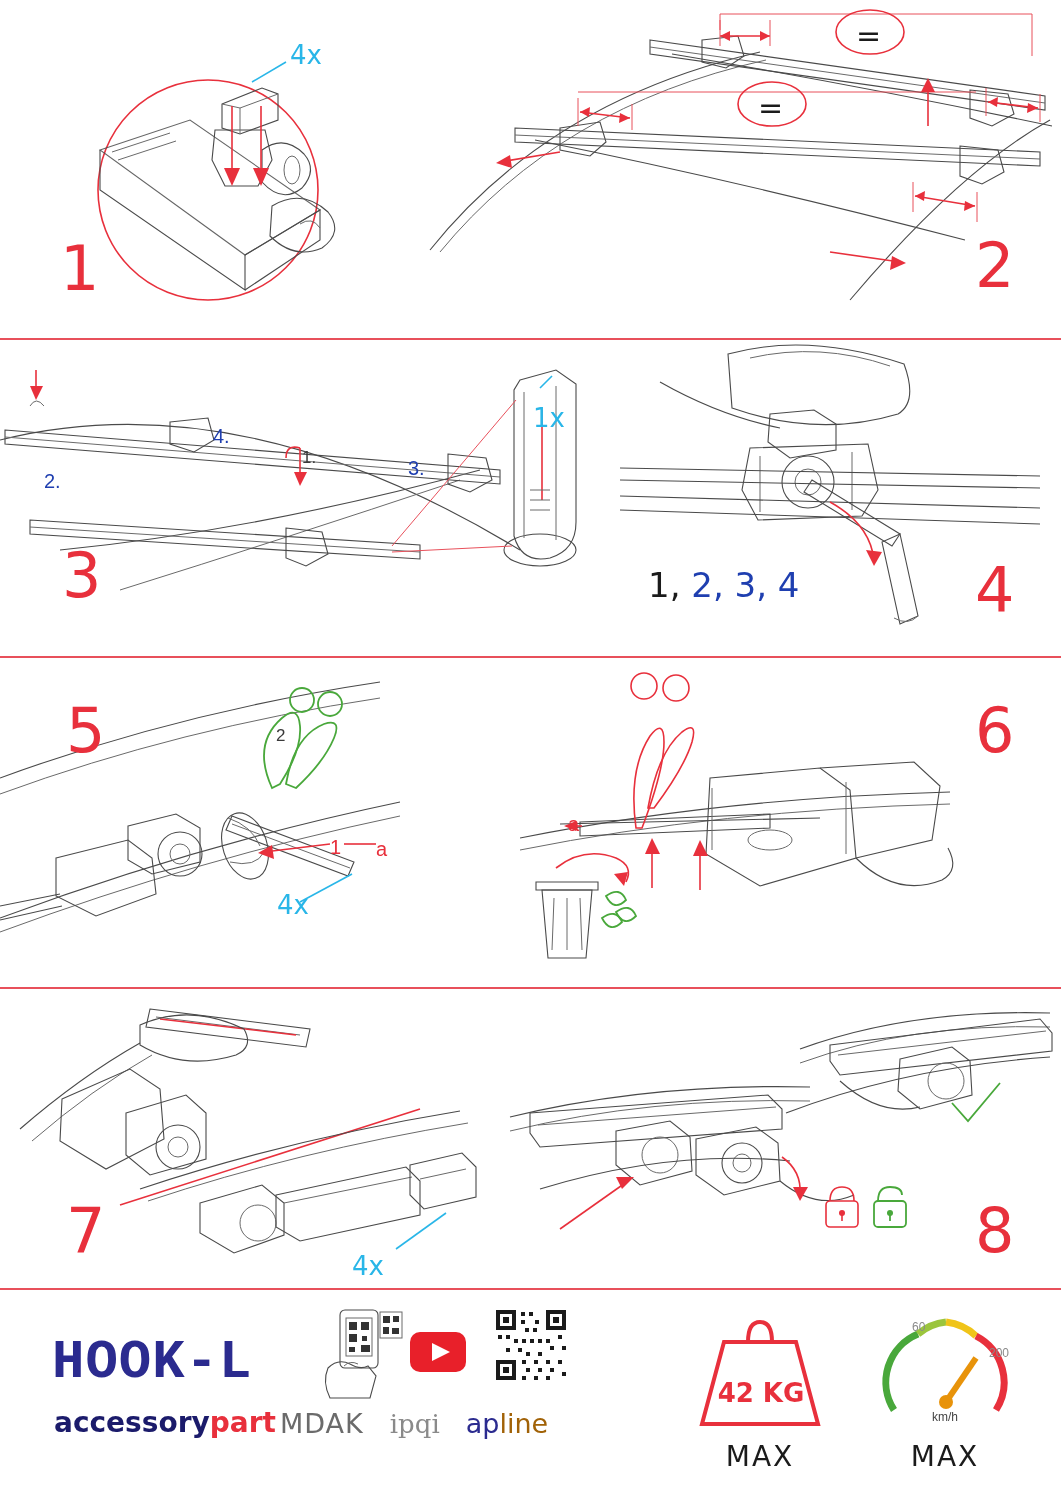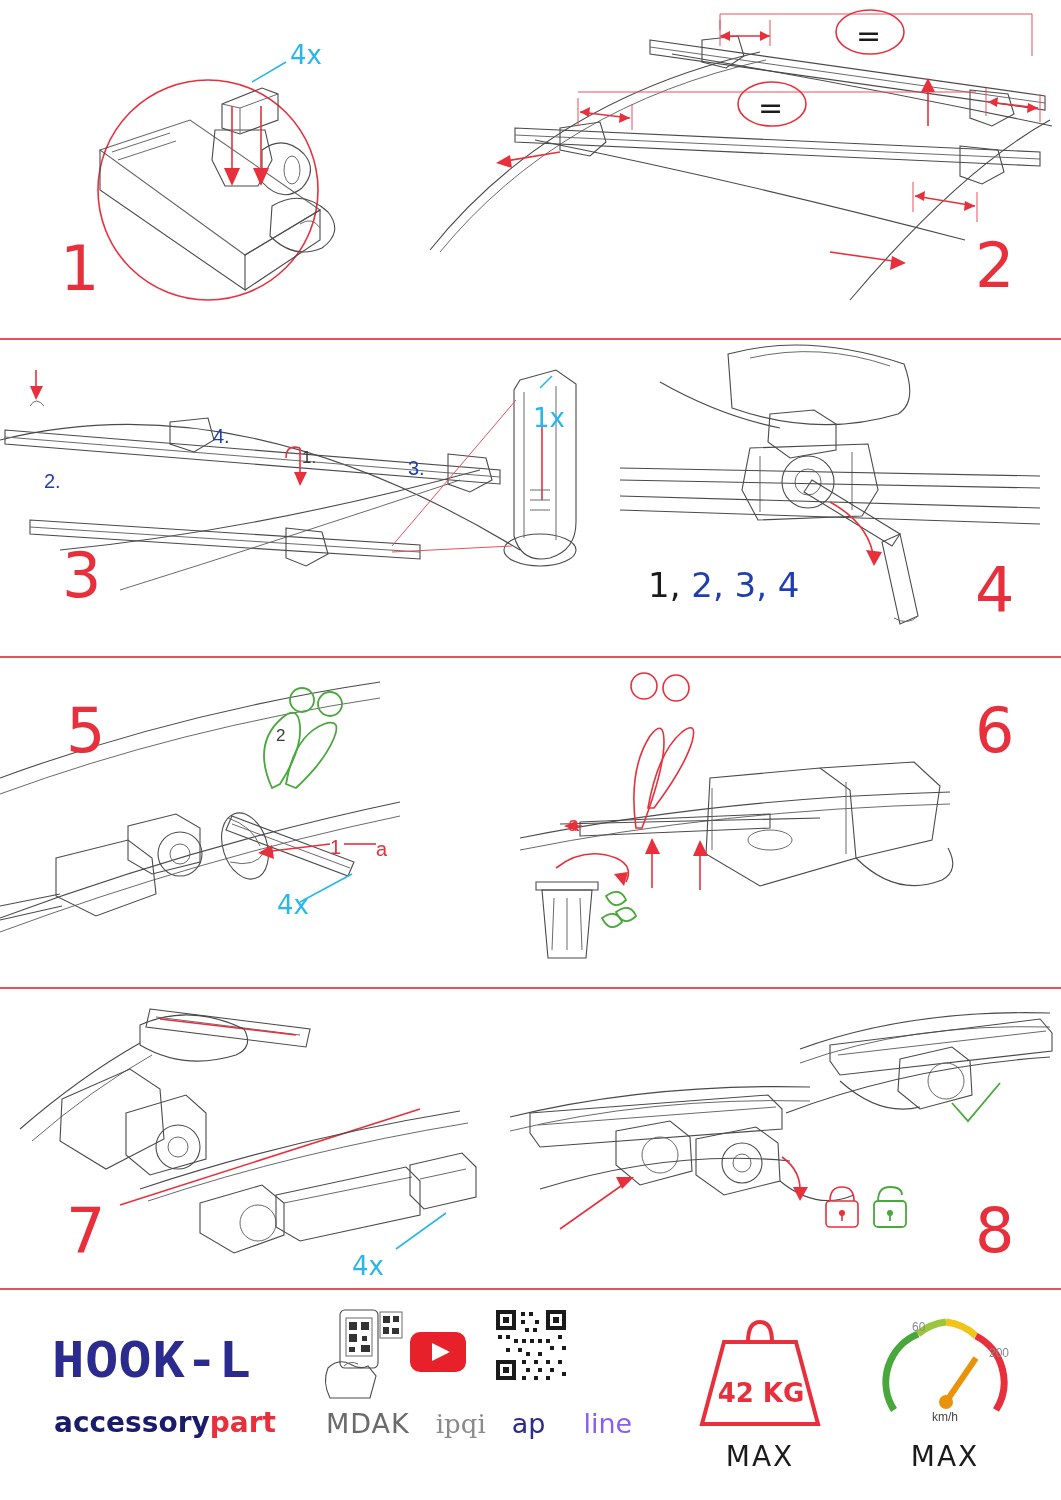--- a/index.html
+++ b/index.html
@@ -55,24 +55,24 @@
     font-family: Liberation Mono, monospace;
     font-size: 54px; letter-spacing: 1px; color: #2b2b8f; font-weight: 700; text-align: center;
   }
   .brand-sub {
     position: absolute; left: 54px; top: 116px;
     font-family: "DejaVu Sans", sans-serif;
     font-size: 28px; font-weight: 700; color: #1b1b6b;
   }
   .brand-sub .accent { color: #e8303c; }
   .logo-row { position: absolute; left: 280px; top: 118px; display: flex; align-items: baseline; gap: 26px; }
-  .logo-mdak { font-family: "DejaVu Sans", sans-serif; font-size: 27px; color: #6b6b6b; letter-spacing: 1px; margin-left: 46px; }
+  .logo-mdak { font-family: "DejaVu Sans", sans-serif; font-size: 27px; color: #6b6b6b; letter-spacing: 1px; }
   .logo-ipqi { font-family: "DejaVu Serif", serif; font-size: 26px; color: #8a8a8a; }
   .logo-apline { font-family: "DejaVu Sans", sans-serif; font-size: 27px; color: #2b2b8f; }
-  .logo-apline .bl { color: #8b5cf6; margin-left: 38px; }
+  .logo-apline .bl { color: #a16207; }
 
   .weight-label {
     position: absolute; left: 705px; top: 150px; width: 110px; text-align: center;
     font-family: "DejaVu Sans", sans-serif; font-size: 28px; color: #1b1b1b; letter-spacing: 2px;
   }
   .speed-label {
     position: absolute; left: 890px; top: 150px; width: 110px; text-align: center;
     font-family: "DejaVu Sans", sans-serif; font-size: 28px; color: #1b1b1b; letter-spacing: 2px;
   }
   .kgtext {

